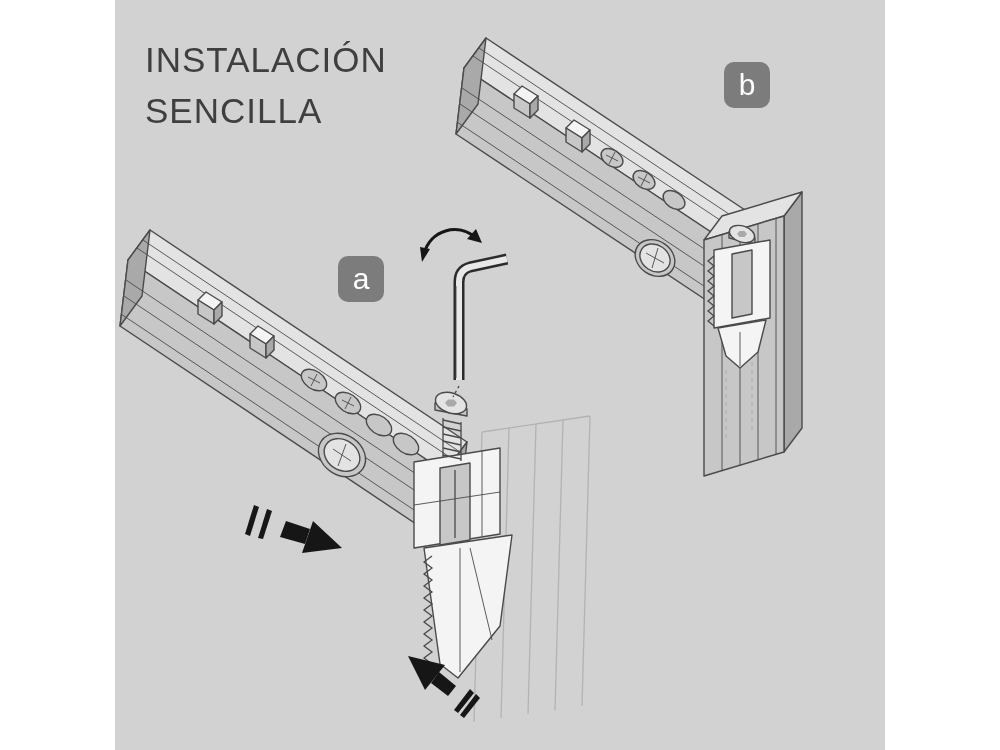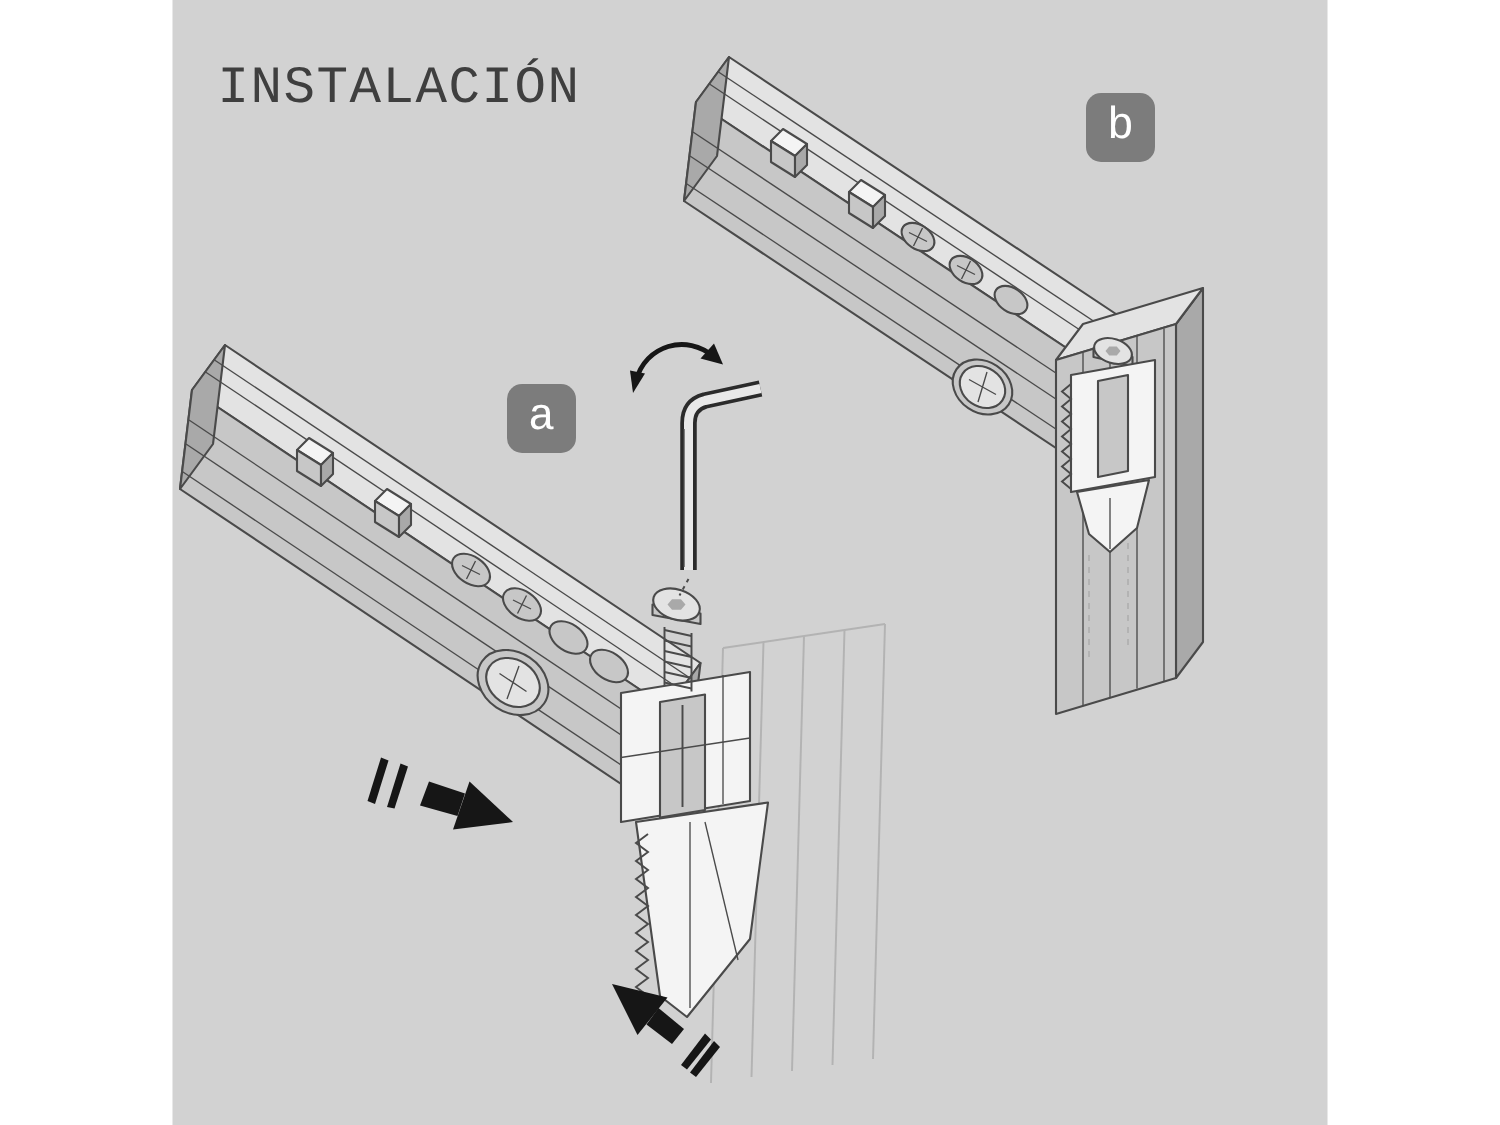--- a/index.html
+++ b/index.html
@@ -5,21 +5,21 @@
   :root{
     --canvas-bg:#d2d2d2; --title-color:#3f3f3f;
     --badge-bg:#7c7c7c; --badge-text:#ffffff;
     --line:#4a4a4a; --light-line:#b3b3b3;
     --fill-top:#e3e3e3; --fill-front:#c7c7c7; --fill-dark:#a9a9a9;
     --fill-white:#f4f4f4; --arrow:#161616; --key-outline:#2b2b2b; --key-fill:#e8e8e8;
   }
   *{margin:0;padding:0;box-sizing:border-box;}
   body{width:1000px;height:750px;overflow:hidden;background:#ffffff;
        font-family:"Liberation Sans", sans-serif;}
-  .page{position:relative;width:1000px;height:750px;background:#ffffff;font-family:Liberation Mono, monospace;}
+  .page{position:relative;width:1000px;height:750px;background:#ffffff;}
   .canvas{position:absolute;left:115px;top:0;width:770px;height:750px;background:var(--canvas-bg);}
   .title{position:absolute;left:145px;top:34px;font-size:35px;line-height:51px;
          font-weight:300;color:var(--title-color);letter-spacing:1px;}
   .badge{position:absolute;width:46px;height:46px;border-radius:10px;background:var(--badge-bg);
          color:var(--badge-text);font-size:30px;line-height:46px;text-align:center;}
   .badge-a{left:338px;top:256px;}
   .badge-b{left:724px;top:62px;}
   svg{position:absolute;left:0;top:0;}
   .s{stroke:var(--line);stroke-width:1.4;stroke-linejoin:round;}
   .thin{stroke:var(--line);stroke-width:0.9;fill:none;}
@@ -31,20 +31,21 @@
   .dash{stroke-dasharray:4 4;}
 </style>
 </head>
 <body>
 
 <div class="page">
   <div class="canvas"></div>
 
   <div class="title">
     <div>INSTALACIÓN</div>
+    <div>SENCILLA</div>
   </div>
 
   <div class="badge badge-a">
     <span>a</span>
   </div>
   <div class="badge badge-b">
     <span>b</span>
   </div>
 
   <svg width="1000" height="750" viewBox="0 0 1000 750">

